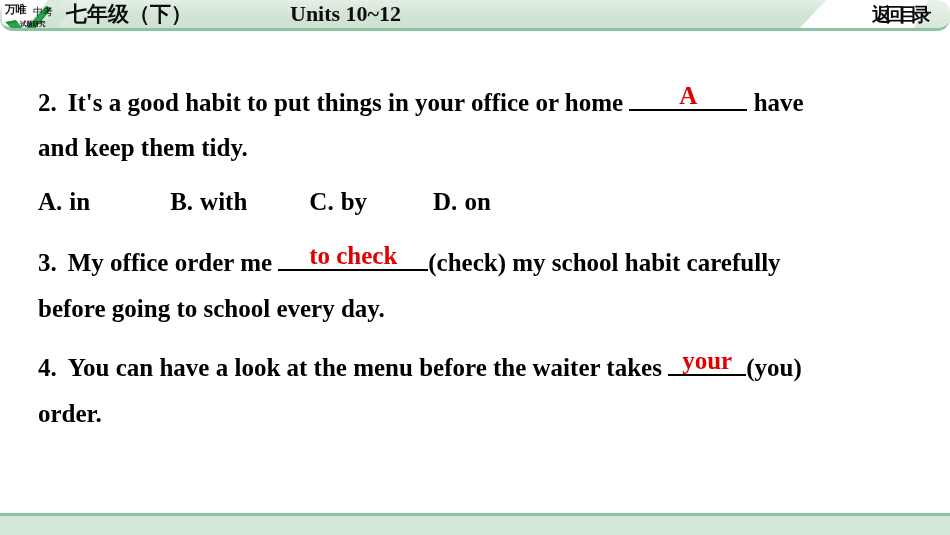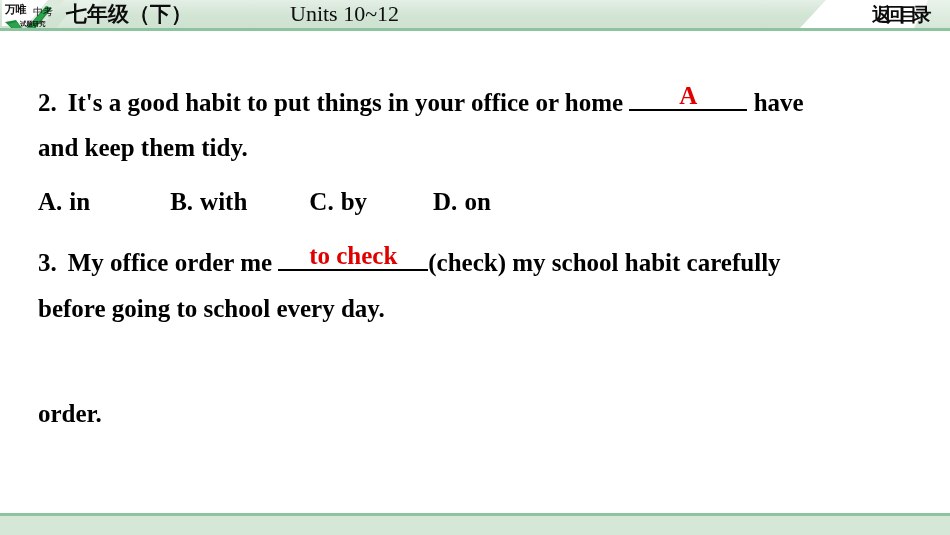--- a/index.html
+++ b/index.html
@@ -19,20 +19,21 @@
   .header {
     position: absolute;
     left: 0;
     top: 0;
     width: 950px;
     height: 31px;
     background: linear-gradient(to bottom, #e4efe5 0%, #d2e4d4 55%, #cfe2d1 100%);
     border-bottom: 3px solid #8cc4a0;
     box-sizing: border-box;
     overflow: hidden;
+    border-radius: 13px;
   }
   .logo-box {
     position: absolute;
     left: 2px;
     top: 0px;
     width: 62px;
     height: 46px;
     z-index: 6;
   }
   .logo-slant {
@@ -104,21 +105,21 @@
     z-index: 4;
   }
   .header-title-en {
     position: absolute;
     left: 290px;
     top: 0px;
     height: 36px;
     line-height: 28px;
     font-family: "Liberation Serif", serif;
     font-size: 22px;
-    font-weight: normal;
+    font-weight: bold;
     color: #0d0d0d;
     white-space: nowrap;
     z-index: 4;
   }
 
   .return-shape {
     position: absolute;
     top: 0;
     right: 0;
     width: 150px;
@@ -265,18 +266,21 @@
   <div class="q-line opts">
     <span class="opt"><span>A.</span><span class="opt-label-gap"></span><span>in</span></span><span class="opt-gap-a"></span><span class="opt"><span>B.</span><span class="opt-label-gap"></span><span>with</span></span><span class="opt-gap-b"></span><span class="opt"><span>C.</span><span class="opt-label-gap"></span><span>by</span></span><span class="opt-gap-c"></span><span class="opt"><span>D.</span><span class="opt-label-gap"></span><span>on</span></span>
   </div>
 
   <div class="q-line l3-1">
     <span class="qnum">3.</span><span class="gap-sm"></span><span>My office order me</span>&nbsp;<span class="blank w-b"><span class="ans">to check</span></span><span>(check) my school habit carefully</span>
   </div>
 
   <div class="q-line l3-2">before going to school every day.</div>
 
+  <div class="q-line l4-1">
+    <span class="qnum">4.</span><span class="gap-sm"></span><span>You can have a look at the menu before the waiter takes</span>&nbsp;<span class="blank w-c"><span class="ans">your</span></span><span>(you)</span>
+  </div>
 
   <div class="q-line l4-2">order.</div>
 
 </div>
 
 <div class="footer"></div>
 
 </body></html>

